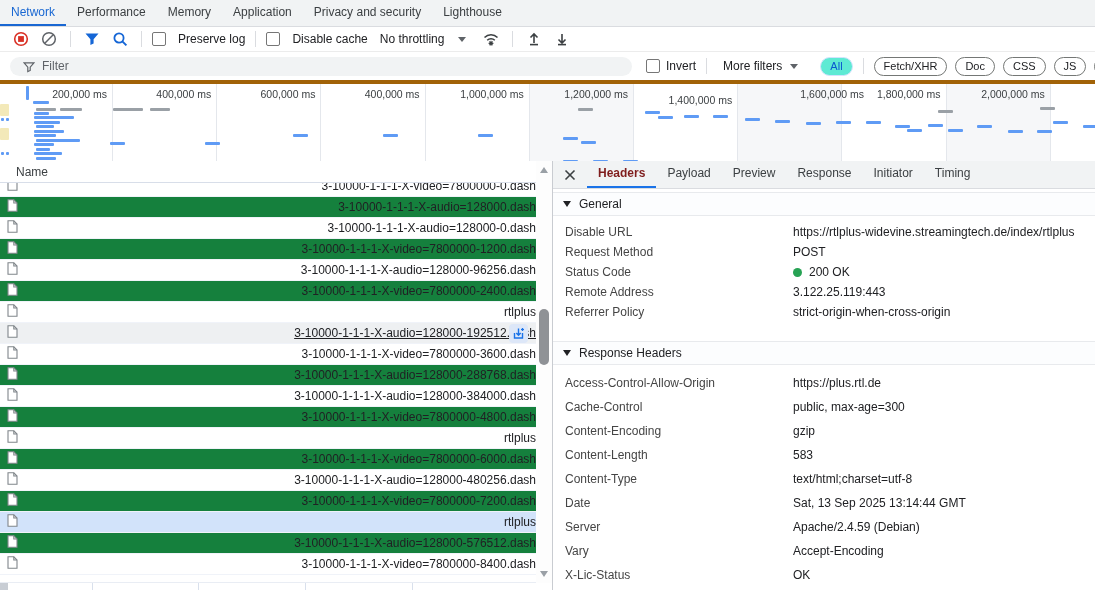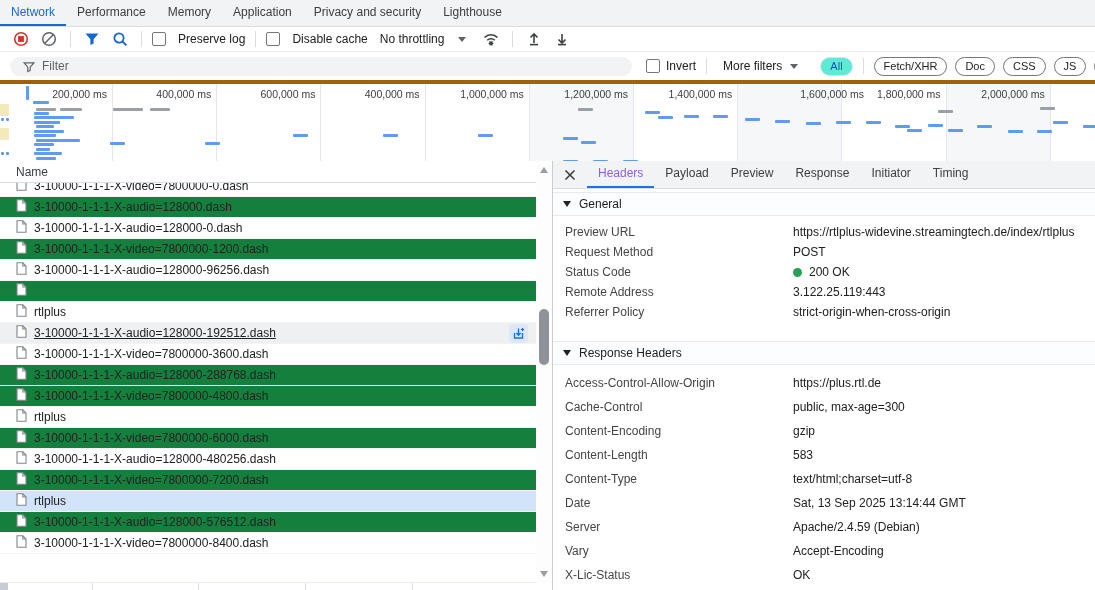--- a/index.html
+++ b/index.html
@@ -38,22 +38,22 @@
   .ticklabel{position:absolute;top:4px;font-size:10.5px;color:#3c4043;transform:translateX(-100%);white-space:nowrap;padding-right:5px;}
   .mark{position:absolute;border-radius:1px;}
   .mark.b{background:#5f9bf5;}
   .mark.g{background:#9aa0a6;}
   .mark.y{background:#f3e9b9;}
   
   #table{position:absolute;left:0;top:161px;width:552px;bottom:0;background:#fff;overflow:hidden;}
   #table-header{position:absolute;left:0;top:0;width:536px;height:22px;background:#fff;z-index:3;
                 border-bottom:1px solid #d8dee9;line-height:22px;padding-left:16px;box-sizing:border-box;color:#3c4043;}
   #rows{position:absolute;left:0;top:15px;width:536px;bottom:7px;z-index:1;overflow:hidden;}
-  .req-row{height:21px;display:flex;align-items:center;padding-left:16px;box-sizing:border-box;
-           border-bottom:1px solid #f0f3f9;white-space:nowrap;position:relative;}
+  .req-row{height:21px;display:flex;align-items:center;padding-left:7px;box-sizing:border-box;
+           border-bottom:1px solid #f0f3f9;white-space:nowrap;position:relative;justify-content:space-between;}
   .req-row.striped{background:#15803d;}
   .req-row.hover{background:#eef0f2;text-decoration:underline;}
   .req-row.selected{background:#d2e3fa;}
   .req-row .doc{margin-right:7px;flex:0 0 auto;}
   .row-action{position:absolute;right:8px;top:1px;width:19px;height:19px;border-radius:4px;background:#dde7f8;
               display:flex;align-items:center;justify-content:center;}
   
   #vscroll{position:absolute;right:0;top:0;width:16px;bottom:7px;background:#fdfdfd;z-index:4;}
   .scroll-arrow{position:absolute;left:4px;width:0;height:0;border-left:4.5px solid transparent;border-right:4.5px solid transparent;}
   #arrow-up{top:6px;border-bottom:6px solid #9aa0a6;}
@@ -61,21 +61,21 @@
   #thumb{position:absolute;left:3px;top:148px;width:10px;height:56px;border-radius:5px;background:#8f9296;}
   
   #bottom-strip{position:absolute;left:0;bottom:0;width:536px;height:7px;background:#fff;border-top:1px solid #e9edf4;z-index:5;}
   .bstick{position:absolute;top:0;bottom:0;width:1px;background:#d9e0ec;}
   #bsblock{position:absolute;left:0;top:0;width:8px;bottom:0;background:#c8cdd4;}
   
   #details{position:absolute;left:552px;top:161px;right:0;bottom:0;background:#fff;border-left:1px solid #c9ccd1;overflow:hidden;}
   #dtabs{height:27px;background:#f1f3f4;border-bottom:1px solid #dadce0;display:flex;align-items:stretch;}
   #dclose{width:34px;display:flex;align-items:center;justify-content:center;}
   .dtab{padding:0 11px;line-height:25px;color:#3c4043;white-space:nowrap;}
-  .dtab.active{color:#8b5cf6;box-shadow:inset 0 -2px 0 0 #1a73e8;}
+  .dtab.active{color:#7f1d1d;box-shadow:inset 0 -2px 0 0 #1a73e8;font-weight:bold;}
   .section-header{height:22px;display:flex;align-items:center;padding-left:10px;background:#fcfdfe;
                   border-bottom:1px solid #e8eaed;color:#202124;font-weight:bold;}
   .section-header .tri{width:0;height:0;border-left:4.5px solid transparent;border-right:4.5px solid transparent;
                   border-top:6px solid #202124;margin-right:8px;}
   .sec-general{margin-top:3px;border-top:1px solid #e8eaed;}
   .sec-response{margin-top:11px;border-top:1px solid #e8eaed;}
   .kv-block{padding:6px 0 8px 0;}
   .kv-row{display:flex;align-items:center;padding-left:12px;}
   .kv-row .k{width:228px;flex:0 0 auto;color:#454545;}
   .kv-row .v{color:#202124;white-space:nowrap;display:flex;align-items:center;}
@@ -195,21 +195,21 @@
       <div class="ticklabel" style="left: 216.2px;">400,000 ms</div>
       <div class="gridline" style="left: 320.4px;"></div>
       <div class="ticklabel" style="left: 320.4px;">600,000 ms</div>
       <div class="gridline" style="left: 424.6px;"></div>
       <div class="ticklabel" style="left: 424.6px;">400,000 ms</div>
       <div class="gridline" style="left: 528.8px;"></div>
       <div class="ticklabel" style="left: 528.8px;">1,000,000 ms</div>
       <div class="gridline" style="left: 633px;"></div>
       <div class="ticklabel" style="left: 633px;">1,200,000 ms</div>
       <div class="gridline" style="left: 737.2px;"></div>
-      <div class="ticklabel" style="left: 737.2px;">1,400,000 ms</div>
+      <div class="ticklabel" style="left: 737.2px; margin-top: 6px;">1,400,000 ms</div>
       <div class="gridline" style="left: 841.4px;"></div>
       <div class="ticklabel" style="left: 869px;">1,600,000 ms</div>
       <div class="gridline" style="left: 945.6px;"></div>
       <div class="ticklabel" style="left: 945.6px;">1,800,000 ms</div>
       <div class="gridline" style="left: 1049.8px;"></div>
       <div class="ticklabel" style="left: 1049.8px;">2,000,000 ms</div>
       <div class="mark y" style="left: 0px; top: 20px; width: 9px; height: 12px;"></div>
       <div class="mark y" style="left: 0px; top: 44px; width: 9px; height: 12px;"></div>
       <div class="mark b" style="left: 1px; top: 34px; width: 3px; height: 3px;"></div>
       <div class="mark b" style="left: 6px; top: 34px; width: 3px; height: 3px;"></div>
@@ -302,20 +302,21 @@
               <path d="M1 .8 H6.8 L10 4 V12.2 H1 Z" fill="#fff" stroke="#80868b" stroke-width="1.1"></path>
               <path d="M6.8 .8 V4 H10" fill="none" stroke="#80868b" stroke-width="1.1"></path>
             </svg></span>
           <span>3-10000-1-1-1-X-audio=128000-96256.dash</span>
         </div>
         <div class="req-row striped">
           <span class="doc"><svg width="11" height="13" viewBox="0 0 11 13">
               <path d="M1 .8 H6.8 L10 4 V12.2 H1 Z" fill="#fff" stroke="#80868b" stroke-width="1.1"></path>
               <path d="M6.8 .8 V4 H10" fill="none" stroke="#80868b" stroke-width="1.1"></path>
             </svg></span>
+          <span>3-10000-1-1-1-X-video=7800000-2400.dash</span>
         </div>
         <div class="req-row">
           <span class="doc"><svg width="11" height="13" viewBox="0 0 11 13">
               <path d="M1 .8 H6.8 L10 4 V12.2 H1 Z" fill="#fff" stroke="#80868b" stroke-width="1.1"></path>
               <path d="M6.8 .8 V4 H10" fill="none" stroke="#80868b" stroke-width="1.1"></path>
             </svg></span>
           <span>rtlplus</span>
         </div>
         <div class="req-row striped hover">
           <span class="doc"><svg width="11" height="13" viewBox="0 0 11 13">
@@ -338,20 +339,27 @@
               <path d="M6.8 .8 V4 H10" fill="none" stroke="#80868b" stroke-width="1.1"></path>
             </svg></span>
           <span>3-10000-1-1-1-X-video=7800000-3600.dash</span>
         </div>
         <div class="req-row striped">
           <span class="doc"><svg width="11" height="13" viewBox="0 0 11 13">
               <path d="M1 .8 H6.8 L10 4 V12.2 H1 Z" fill="#fff" stroke="#80868b" stroke-width="1.1"></path>
               <path d="M6.8 .8 V4 H10" fill="none" stroke="#80868b" stroke-width="1.1"></path>
             </svg></span>
           <span>3-10000-1-1-1-X-audio=128000-288768.dash</span>
+        </div>
+        <div class="req-row">
+          <span class="doc"><svg width="11" height="13" viewBox="0 0 11 13">
+              <path d="M1 .8 H6.8 L10 4 V12.2 H1 Z" fill="#fff" stroke="#80868b" stroke-width="1.1"></path>
+              <path d="M6.8 .8 V4 H10" fill="none" stroke="#80868b" stroke-width="1.1"></path>
+            </svg></span>
+          <span>3-10000-1-1-1-X-audio=128000-384000.dash</span>
         </div>
         <div class="req-row striped">
           <span class="doc"><svg width="11" height="13" viewBox="0 0 11 13">
               <path d="M1 .8 H6.8 L10 4 V12.2 H1 Z" fill="#fff" stroke="#80868b" stroke-width="1.1"></path>
               <path d="M6.8 .8 V4 H10" fill="none" stroke="#80868b" stroke-width="1.1"></path>
             </svg></span>
           <span>3-10000-1-1-1-X-video=7800000-4800.dash</span>
         </div>
         <div class="req-row">
           <span class="doc"><svg width="11" height="13" viewBox="0 0 11 13">
@@ -431,21 +439,21 @@
         <span class="dtab">Response</span>
         <span class="dtab">Initiator</span>
         <span class="dtab">Timing</span>
       </div>
     <div class="section-header sec-general">
       <span class="tri"></span>
       <span style="font-weight:normal">General</span>
     </div>
     <div id="general-rows" class="kv-block">
         <div class="kv-row g-row">
-          <span class="k">Preview URL</span>
+          <span class="k">Disable URL</span>
           <span class="v">
             <span>https://rtlplus-widevine.streamingtech.de/index/rtlplus</span>
           </span>
         </div>
         <div class="kv-row g-row">
           <span class="k">Request Method</span>
           <span class="v">
             <span>POST</span>
           </span>
         </div>

